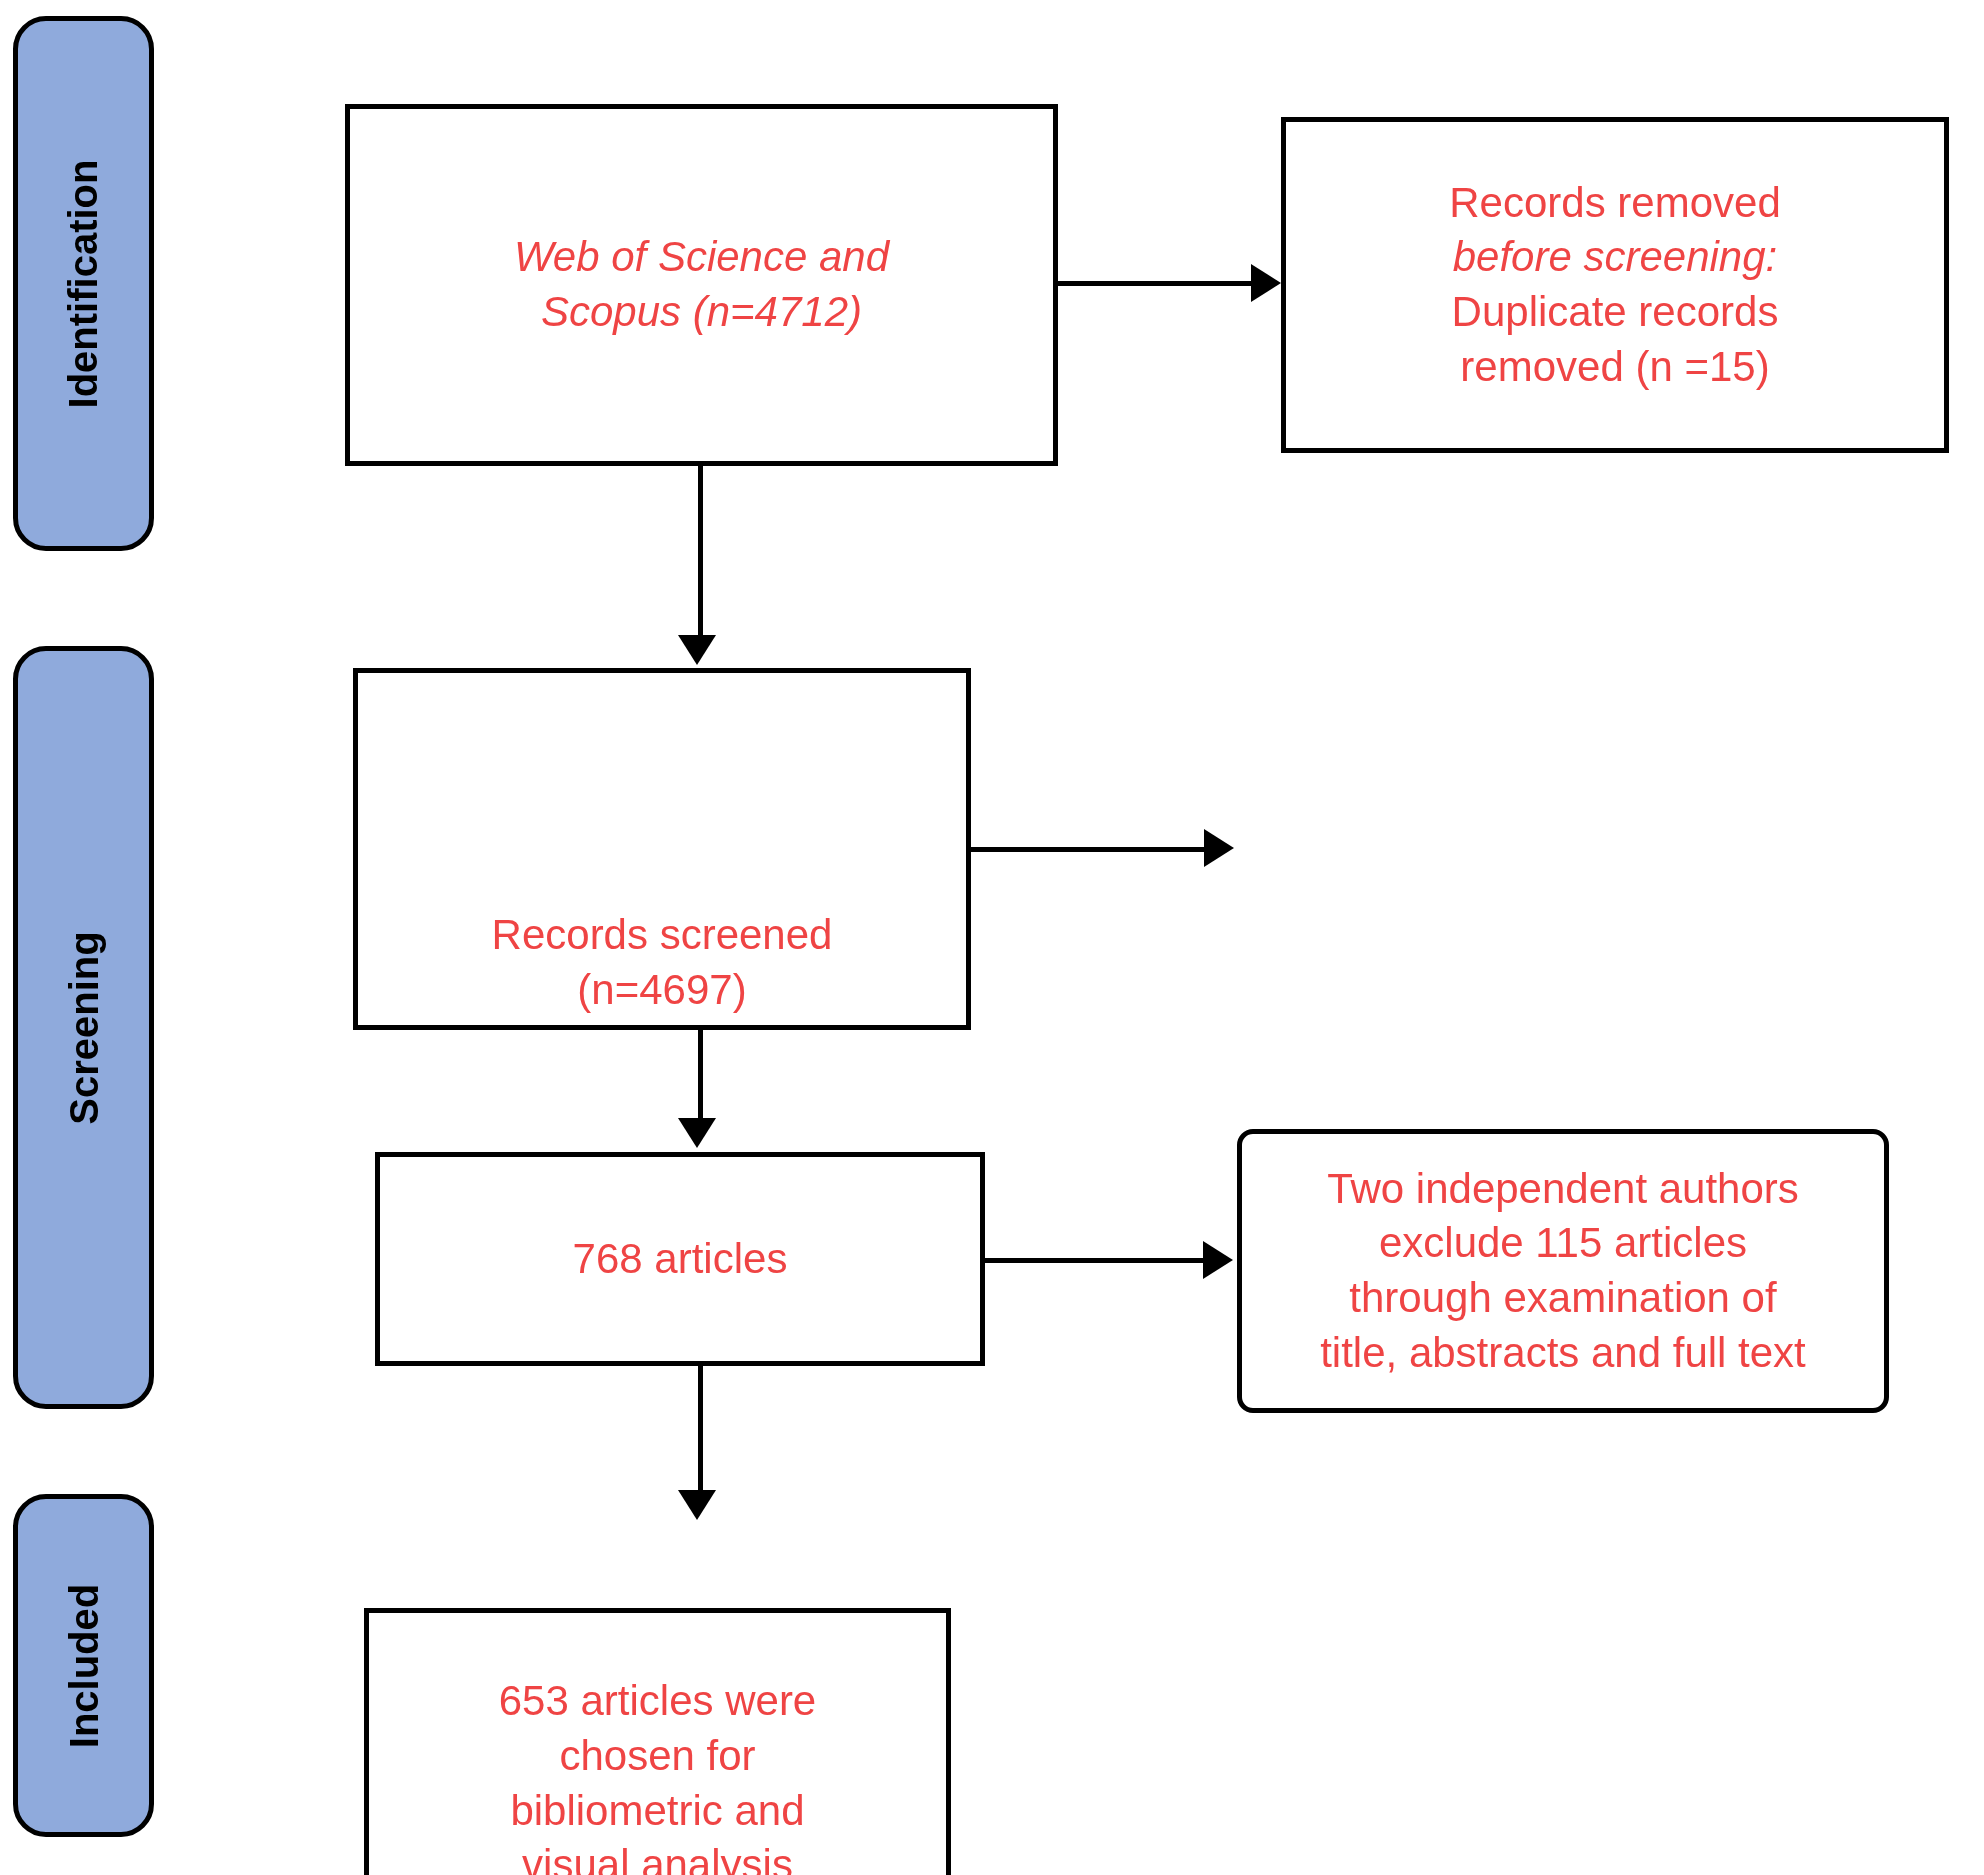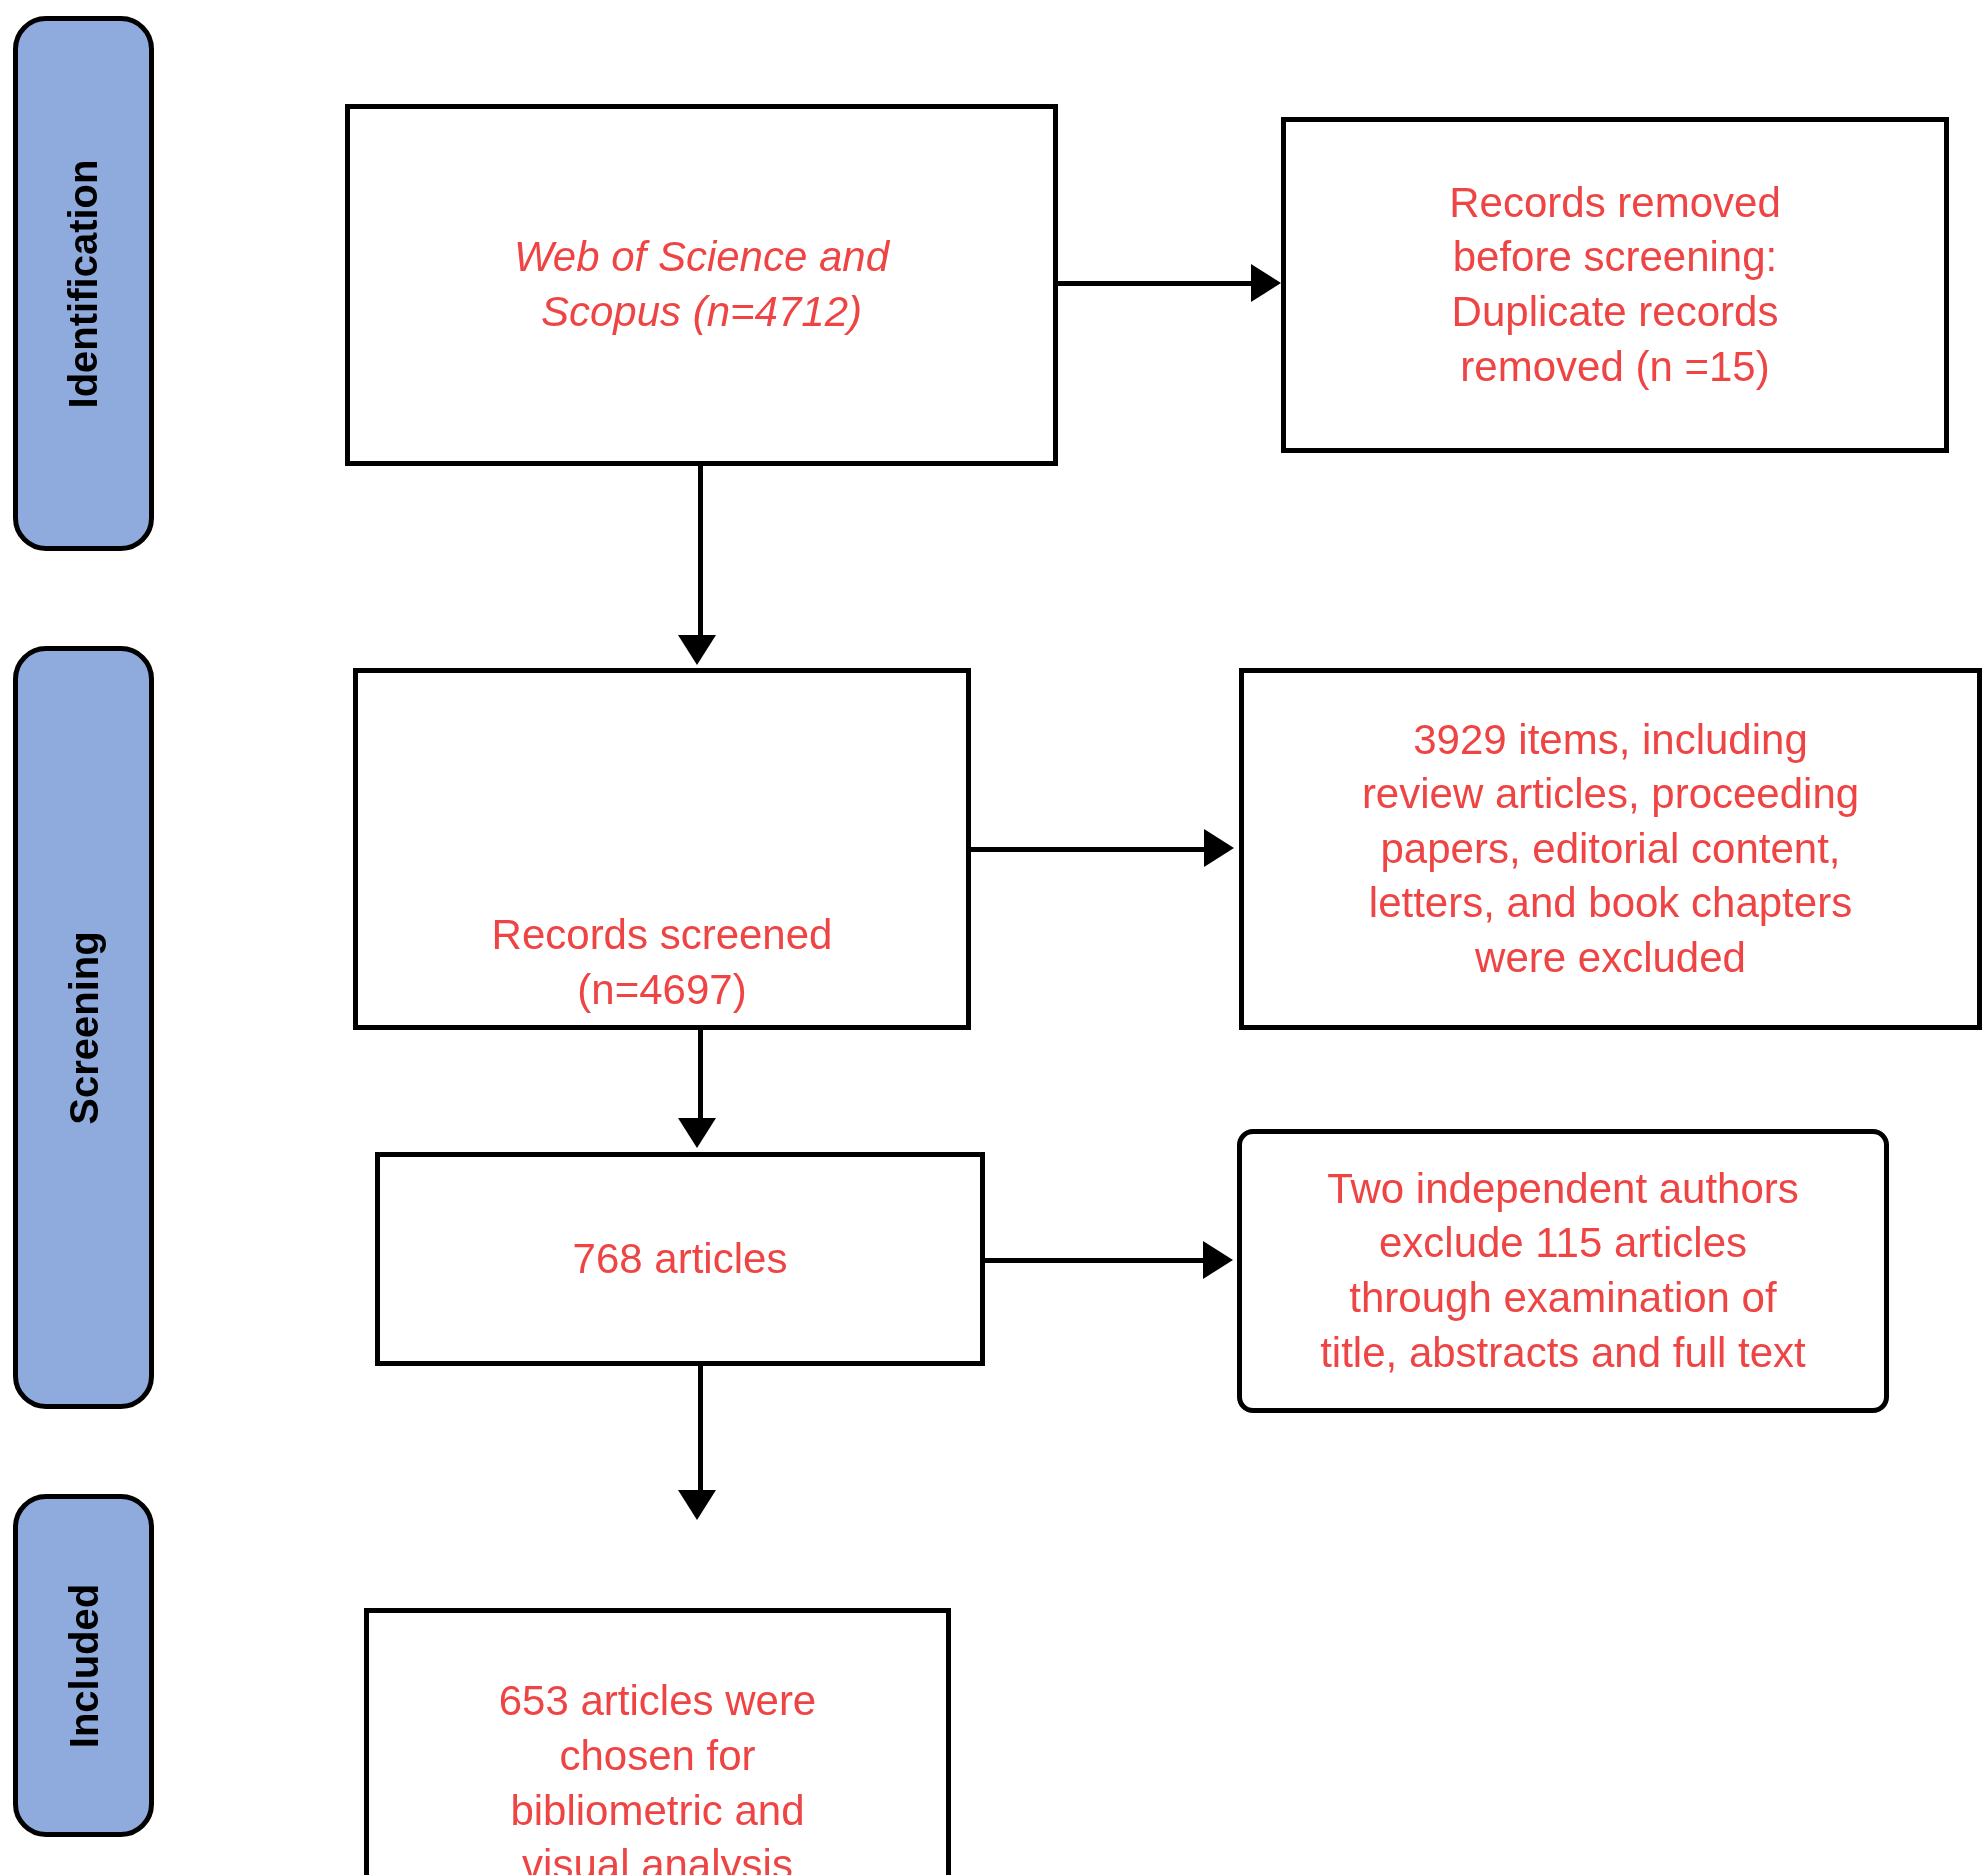--- a/index.html
+++ b/index.html
@@ -56,20 +56,21 @@
     text-align: center;
     padding: 7.4px 19.3px;
   }
   .flow-box .box-text {
     font-size: 42px;
     line-height: 1.30;
     color: #ef4444;
     white-space: pre-line;
   }
   .flow-box .box-text .em {
+    font-style: italic;
   }
 
   #box-sources   { left: 345px;  top: 104px;  width: 713px;  height: 362px; font-style: italic; }
   #box-removed   { left: 1281px; top: 117px;  width: 668px;  height: 336px; }
   #box-screened  { left: 353px;  top: 668px;  width: 618px;  height: 362px; align-items: flex-end; }
   #box-excluded1 { left: 1239px; top: 668px;  width: 743px; height: 362px; }
   #box-articles  { left: 375px;  top: 1152px; width: 610px;  height: 214px; }
   #box-excluded2 { left: 1237px; top: 1129px; width: 652px;  height: 284px; border-radius: 16px; }
   #box-included  { left: 364px;  top: 1608px; width: 587px;  height: 351px; }
 
@@ -141,27 +142,20 @@
 
   <div class="flow-box" id="box-removed">
     <span class="box-text"><span>Records removed</span><br><span class="em">before screening:</span><br><span>Duplicate records</span><br><span>removed (n =15)</span></span>
   </div>
 
   <div class="flow-box" id="box-screened">
     <span class="box-text">Records screened
 (n=4697)</span>
   </div>
 
-  <div class="flow-box" id="box-excluded1">
-    <span class="box-text">3929 items, including
-review articles, proceeding
-papers, editorial content,
-letters, and book chapters
-were excluded</span>
-  </div>
 
   <div class="flow-box" id="box-articles">
     <span class="box-text">768 articles</span>
   </div>
 
   <div class="flow-box" id="box-excluded2">
     <span class="box-text">Two independent authors
 exclude 115 articles
 through examination of
 title, abstracts and full text</span>

